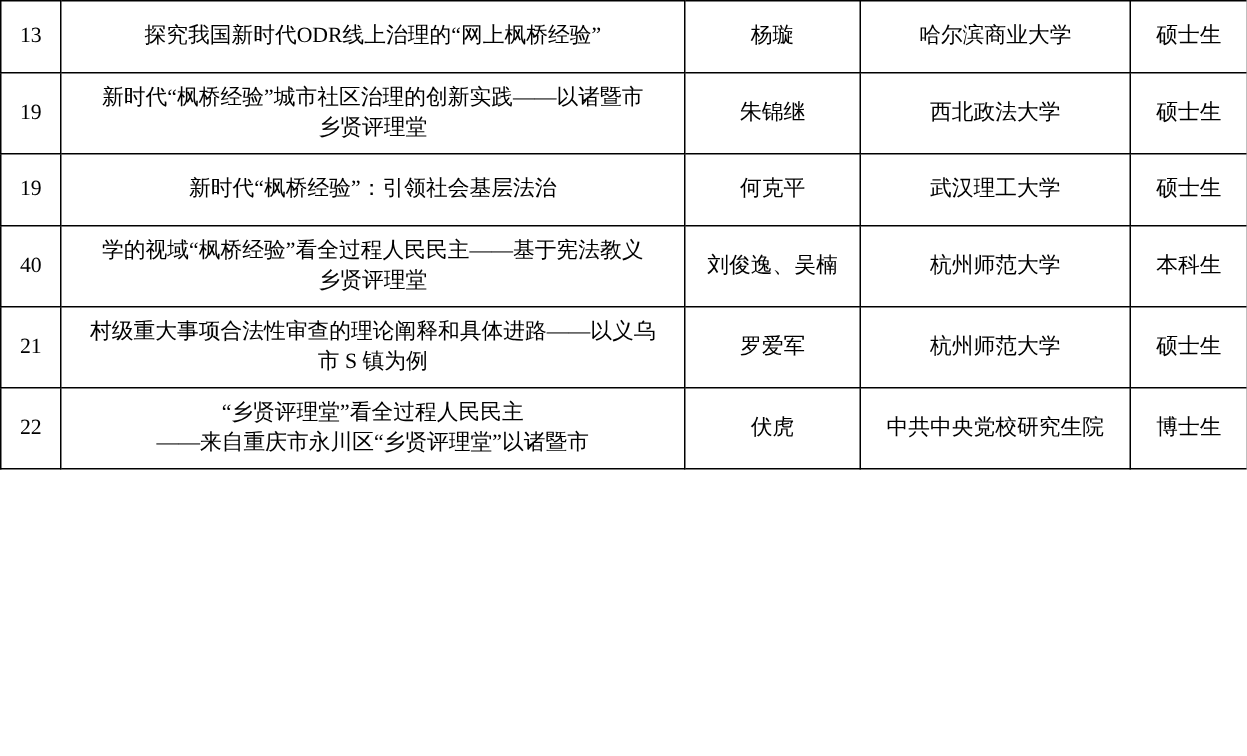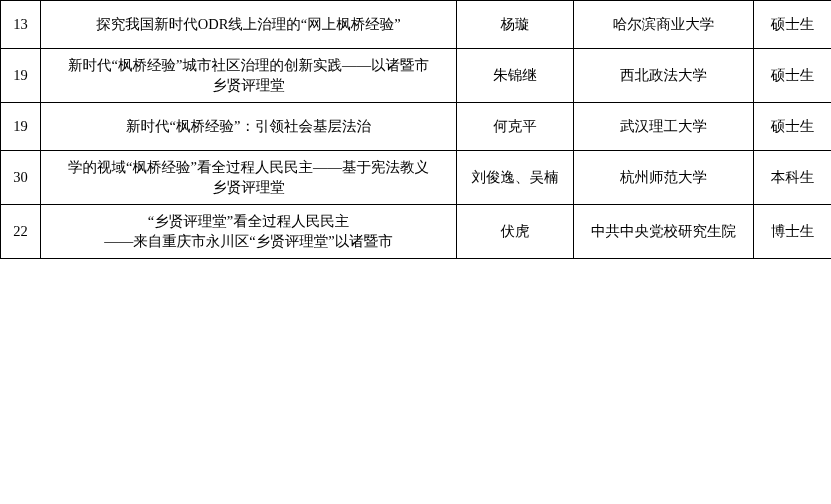--- a/index.html
+++ b/index.html
@@ -112,30 +112,40 @@
         <td class="index-cell">19</td>
         <td class="title-cell">
           <span class="line">新时代“枫桥经验”：引领社会基层法治</span>
         </td>
         <td class="author-cell">何克平</td>
         <td class="school-cell">武汉理工大学</td>
         <td class="level-cell">硕士生</td>
       </tr>
 
       <tr class="r-double">
-        <td class="index-cell">30</td>
+        <td class="index-cell">40</td>
         <td class="title-cell">
           <span class="line">学的视域“枫桥经验”看全过程人民民主——基于宪法教义</span>
           <span class="line">乡贤评理堂</span>
         </td>
         <td class="author-cell">刘俊逸、吴楠</td>
         <td class="school-cell">杭州师范大学</td>
         <td class="level-cell">本科生</td>
       </tr>
 
+      <tr class="r-double">
+        <td class="index-cell">21</td>
+        <td class="title-cell">
+          <span class="line">村级重大事项合法性审查的理论阐释和具体进路——以义乌</span>
+          <span class="line">市 S 镇为例</span>
+        </td>
+        <td class="author-cell">罗爱军</td>
+        <td class="school-cell">杭州师范大学</td>
+        <td class="level-cell">硕士生</td>
+      </tr>
 
       <tr class="r-double">
         <td class="index-cell">22</td>
         <td class="title-cell">
           <span class="line">“乡贤评理堂”看全过程人民民主</span>
           <span class="line">——来自重庆市永川区“乡贤评理堂”以诸暨市</span>
         </td>
         <td class="author-cell">伏虎</td>
         <td class="school-cell">中共中央党校研究生院</td>
         <td class="level-cell">博士生</td>

